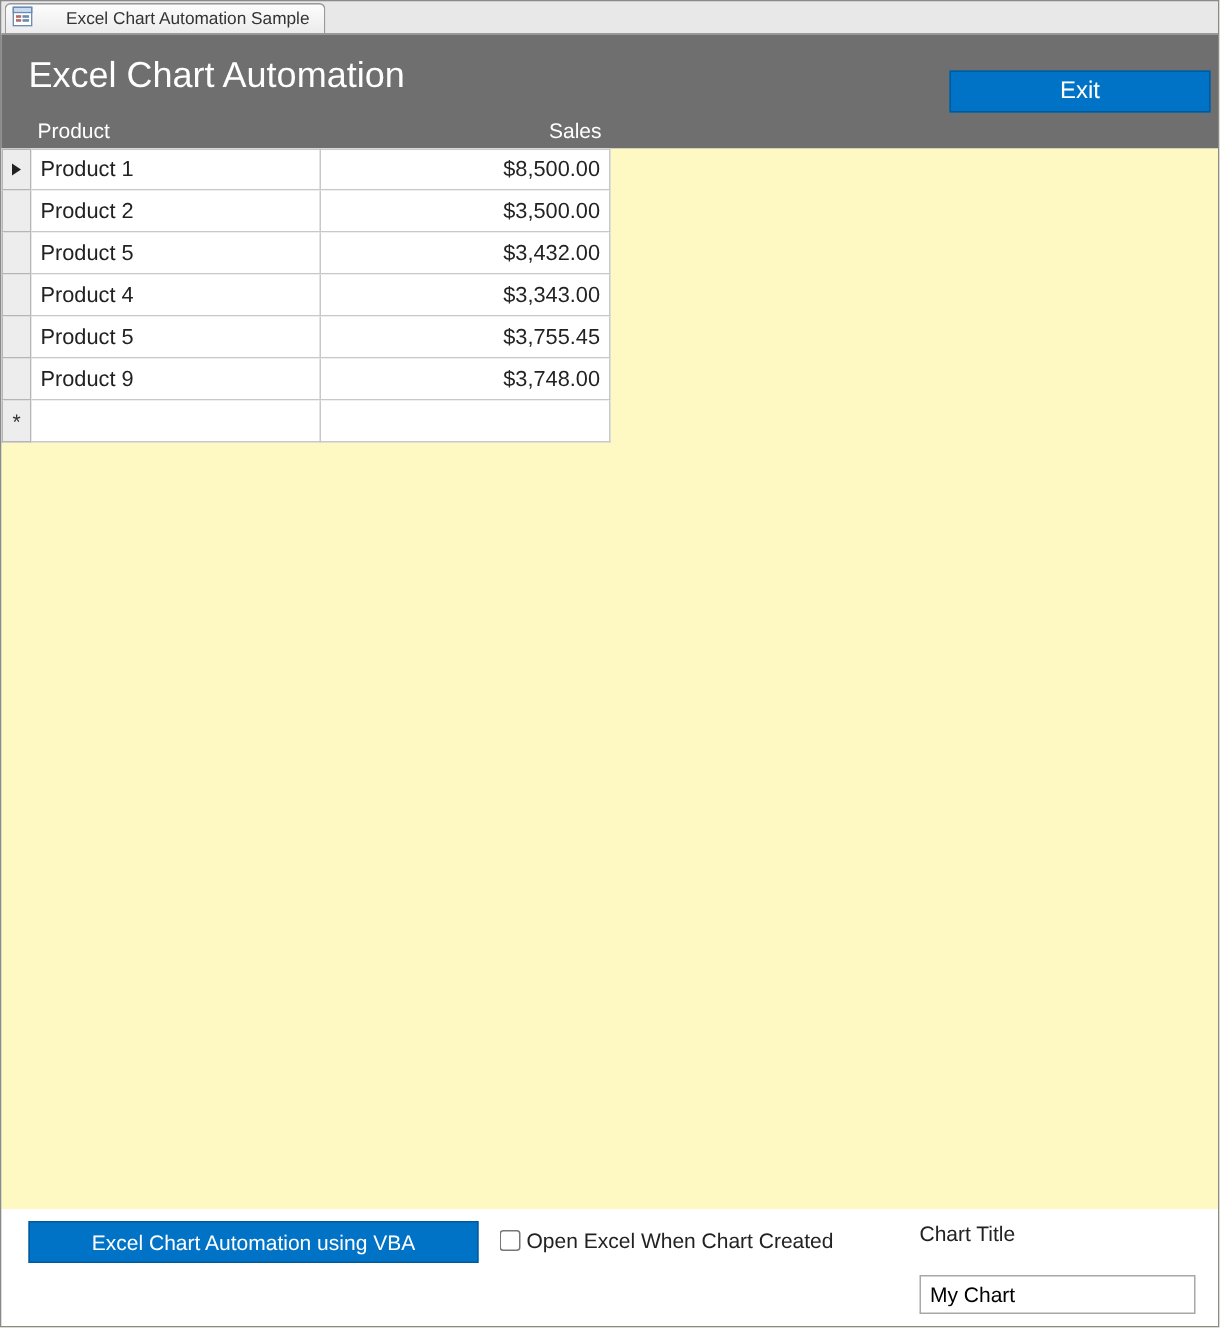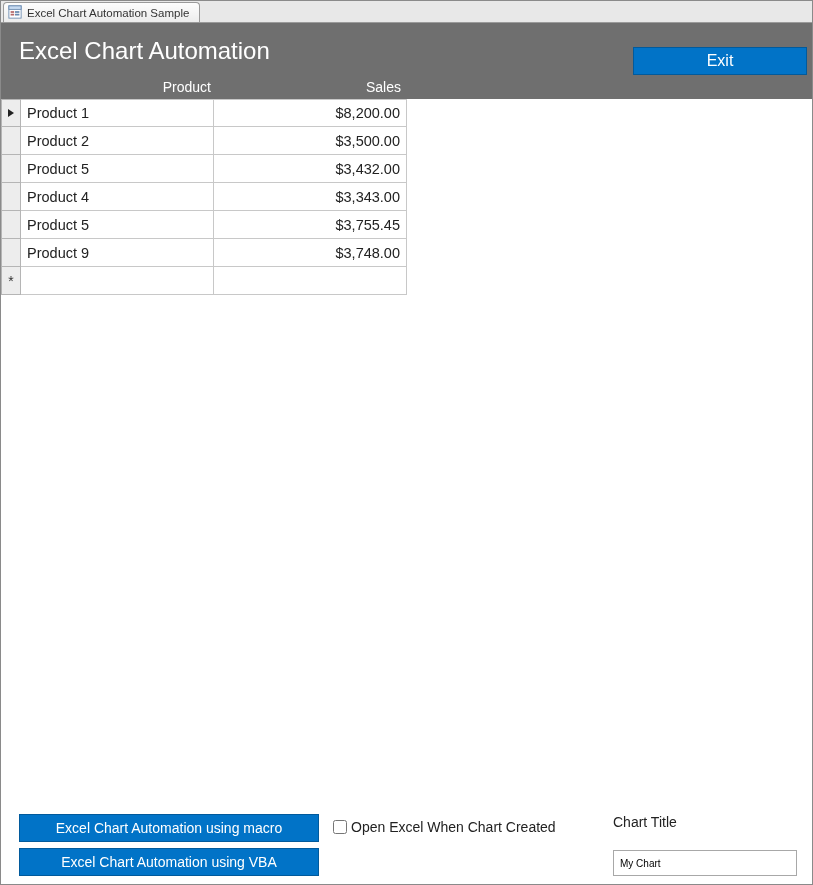--- a/index.html
+++ b/index.html
@@ -31,21 +31,21 @@
   .tab {
     height: 20px;
     background: linear-gradient(#fdfdfd, #ececec);
     border: 1px solid #9a9a9a;
     border-bottom: none;
     border-top-left-radius: 4px;
     border-top-right-radius: 4px;
     display: flex;
     align-items: center;
     padding: 0 10px 0 4px;
-    gap: 5px;
+    gap: 22px;
     font-size: 11.5px;
     color: #333;
   }
   .tab svg { width: 14px; height: 14px; }
   
   .banner {
     background: #6f6f6f;
     height: 76px;
     position: relative;
     color: #fff;
@@ -73,21 +73,21 @@
     cursor: pointer;
   }
   .col-headers {
     position: absolute;
     bottom: 4px;
     left: 24px;
     display: flex;
     font-size: 14px;
     color: #fff;
   }
-  .col-headers .hprod { width: 186px; text-align: right; }
+  .col-headers .hprod { width: 186px; }
   .col-headers .hsales { width: 190px; text-align: right; }
   
   .datasheet {
     background: #e8e8e8;
   }
   .dsrow {
     display: flex;
     height: 28px;
   }
   .selcell {
@@ -154,30 +154,30 @@
   .btns { position: absolute; left: 18px; top: 8px; }
   .checks { position: absolute; left: 332px; top: 10px; font-size: 14px; color: #222; }
   .checkrow { display:flex; align-items:center; gap:4px; height:22px; }
   .checkrow input { width:14px; height:14px; }
   .titlearea { position:absolute; left: 612px; top: 8px; width: 184px; }
   .titlearea .lbl { font-size:14px; color:#222; margin-bottom:20px; display:block; }
   .titlearea input {
     width: 184px; height:26px;
     border:1px solid #a8a8a8;
     padding: 0 6px;
-    font-size:10px;
+    font-size:14px;
     font-family: inherit;
   }
   
   .mainarea {
     position:absolute;
     top: 98px;
     left:0; right:0;
     bottom: 78px;
-    background:#ffffff;
+    background:#fef9c3;
     text-decoration:underline;
   }
   .datasheet { position:absolute; top:0; left:0; }
 </style>
 </head>
 <body>
 
 <div class="outer">
 
   <div class="tabbar">
@@ -212,21 +212,21 @@
 
       <div class="dsrow">
         <div class="selcell">
           <span>
             <svg viewBox="0 0 10 10">
                 <polygon points="2,1 8,5 2,9" fill="#222"></polygon>
               </svg>
           </span>
         </div>
         <div class="prodcell">Product 1</div>
-        <div class="salescell">$8,200.00</div>
+        <div class="salescell">$8,500.00</div>
       </div>
 
       <div class="dsrow">
         <div class="selcell"></div>
         <div class="prodcell">Product 2</div>
         <div class="salescell">$3,500.00</div>
       </div>
 
       <div class="dsrow">
         <div class="selcell"></div>
@@ -259,23 +259,20 @@
         <div class="prodcell"></div>
         <div class="salescell"></div>
       </div>
 
     </div>
   </div>
 
   <div class="bottom">
     <div class="btns">
       <div class="bluebtn">
-        <span>Excel Chart Automation using macro</span>
-      </div>
-      <div class="bluebtn">
         <span>Excel Chart Automation using VBA</span>
       </div>
     </div>
     <div class="checks">
       <label class="checkrow">
         <input type="checkbox" style="">
         <span>Open Excel When Chart Created</span>
       </label>
     </div>
     <div class="titlearea">

